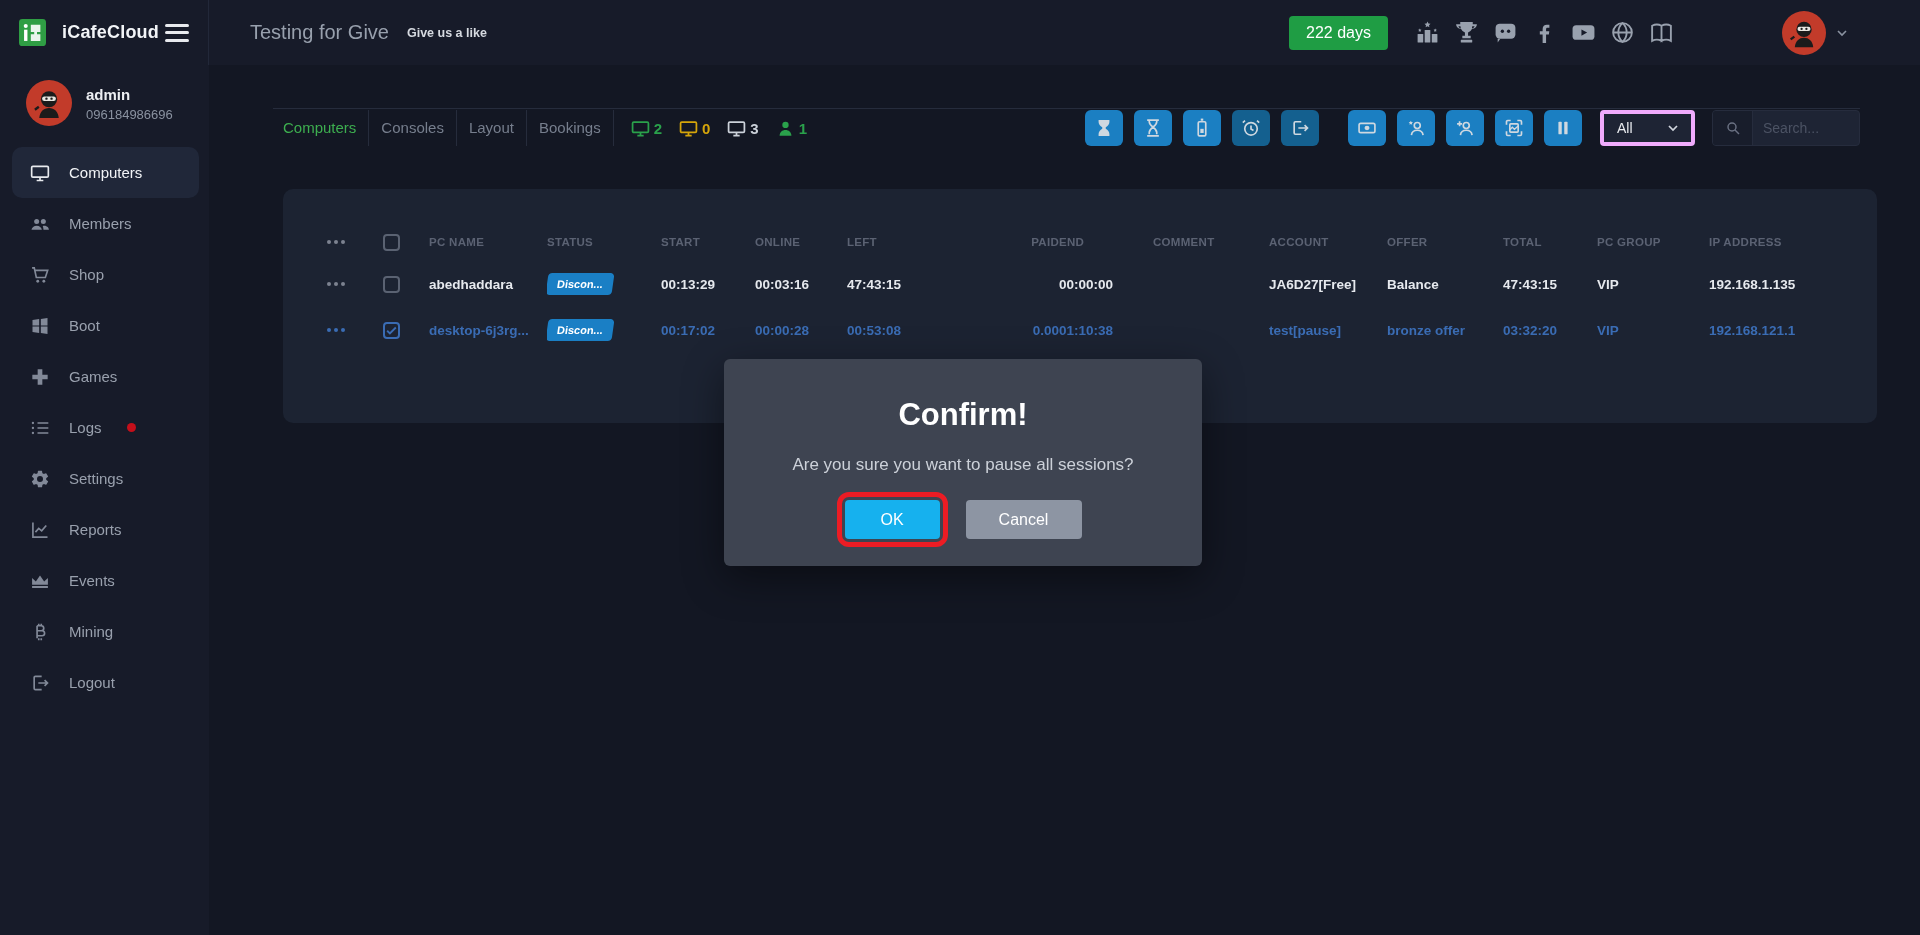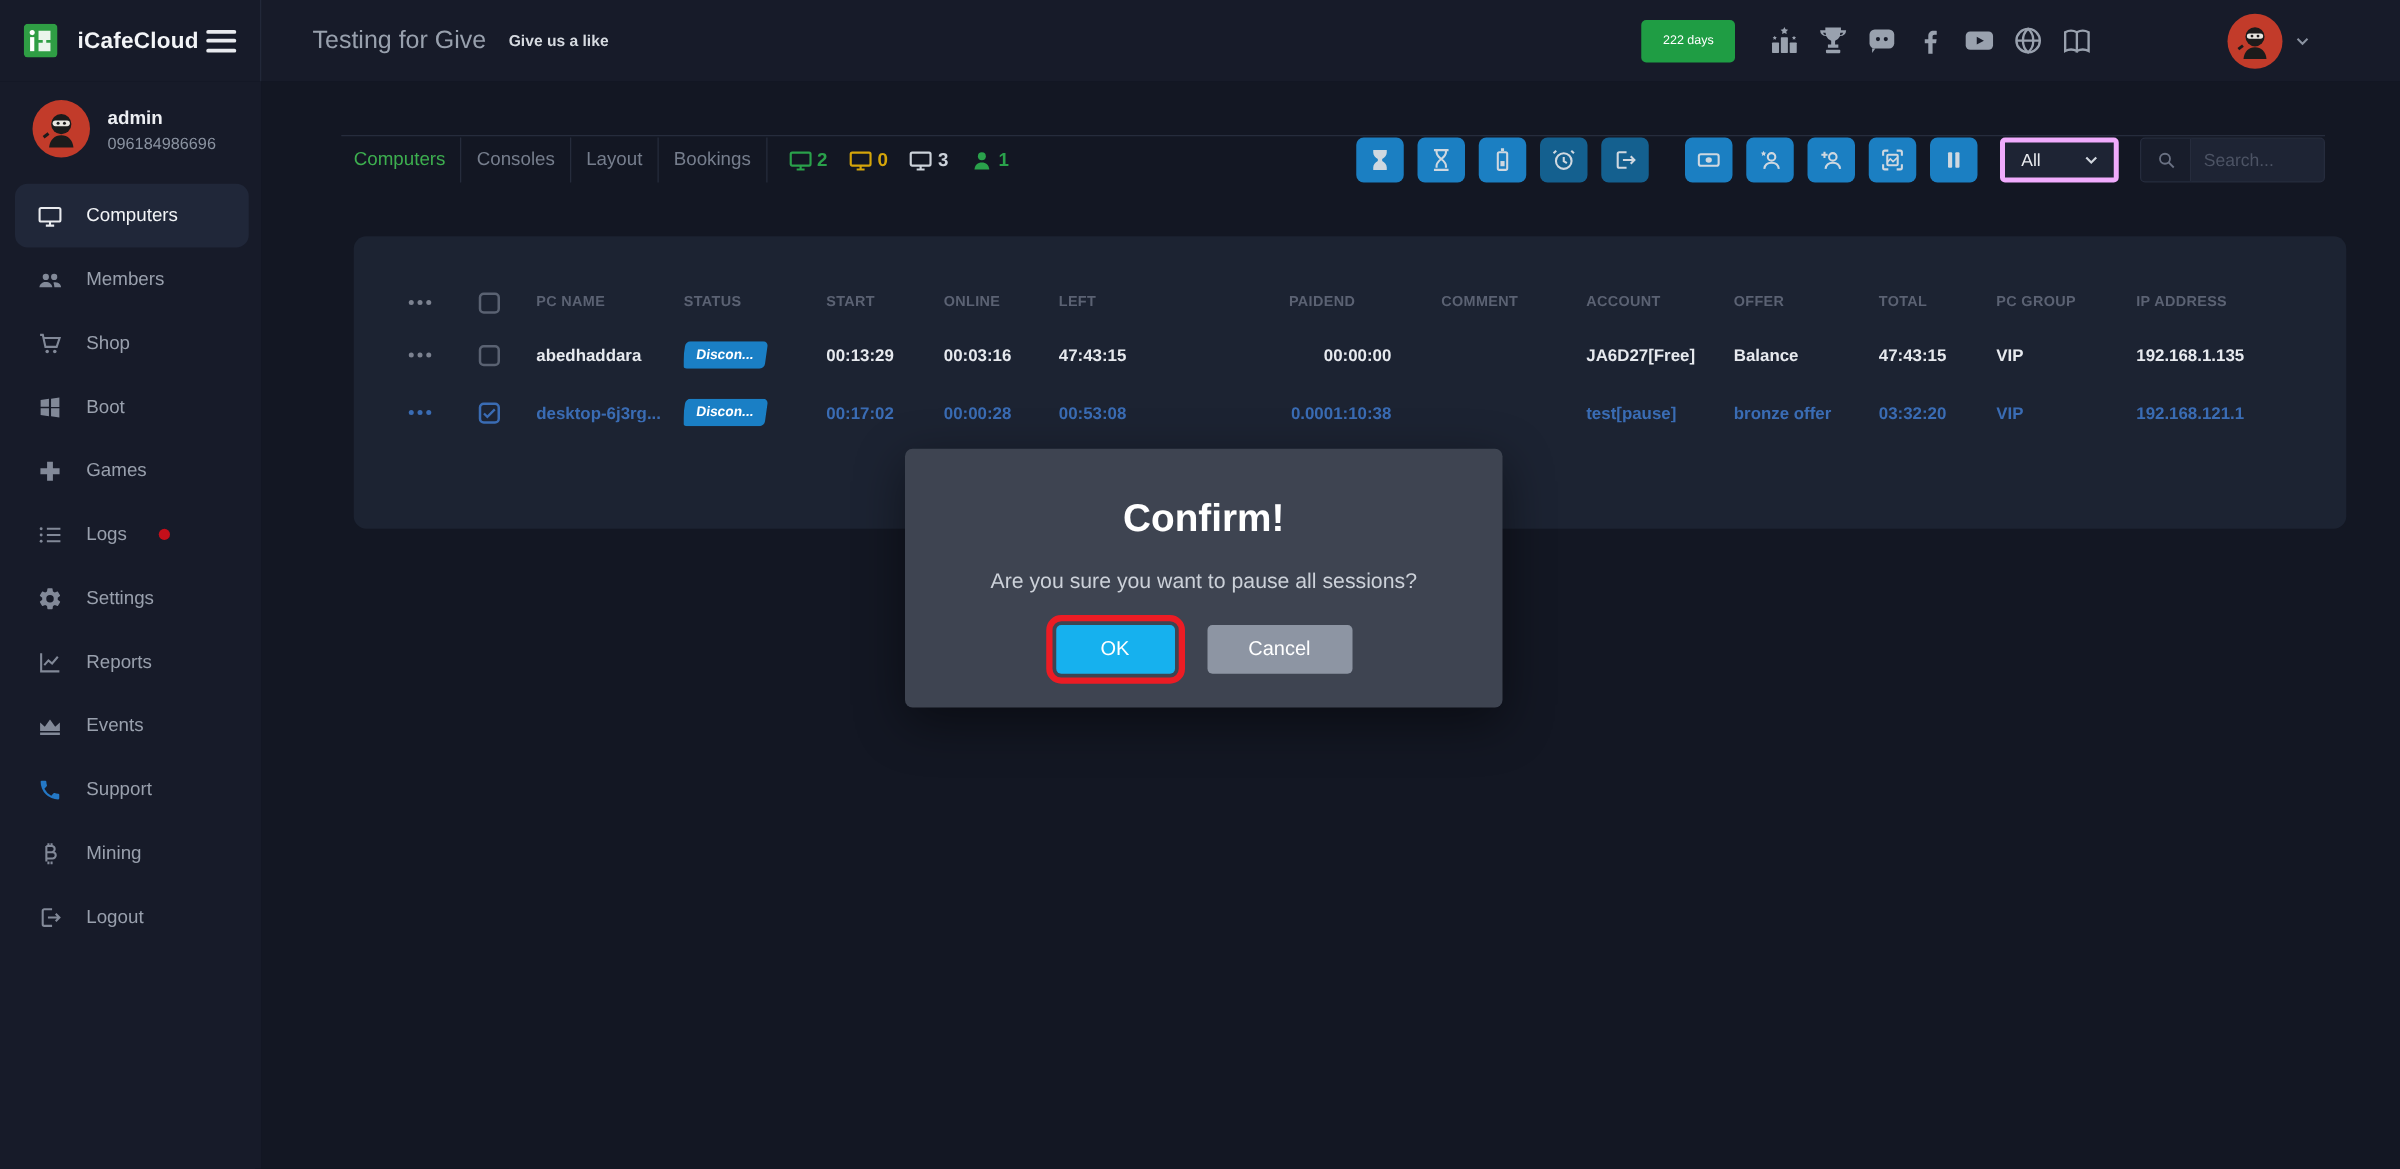--- a/index.html
+++ b/index.html
@@ -23,21 +23,21 @@
   .logo-wrap { display:flex; align-items:center; gap:16px; }
   .logo-mark { width:27px; height:27px; }
   .logo-text { font-size:18px; font-weight:700; color:#f2f4f7; letter-spacing:.2px; }
   .hamburger { width:24px; height:18px; display:flex; flex-direction:column; justify-content:space-between; cursor:pointer; background:none; border:none; }
   .hamburger i { display:block; height:3px; border-radius:2px; background:#e8eaee; }
   .page-title { margin-left:41px; font-size:20px; color:#98a0ad; font-weight:400; }
   .like-label { margin-left:18px; font-size:12.5px; font-weight:700; color:#d6dae0; }
   .header-spacer { flex:1; }
   .days-badge {
     height:34px; padding:0 17px; border-radius:4px; background:#1f9d44;
-    color:#fff; font-size:10px; border:none; cursor:pointer; margin-right:27px;
+    color:#fff; font-size:16px; border:none; cursor:pointer; margin-right:27px;
   }
   .top-icons { display:flex; align-items:center; gap:14px; color:#99a1ae; }
   .top-icons .ticon { width:25px; height:25px; cursor:pointer; }
   .avatar-wrap { display:flex; align-items:center; margin-left:108px; margin-right:70px; cursor:pointer; }
   .avatar {
     width:44px; height:44px; border-radius:50%; background:#c23b2a;
     display:flex; align-items:center; justify-content:center; overflow:hidden;
   }
   .avatar svg { width:34px; height:34px; }
   .chev { width:16px; height:16px; color:#8a92a0; margin-left:8px; }
@@ -307,26 +307,20 @@
           <path d="M3.5 3v17.5H21"></path>
           <path d="M6.5 14.5l4-4.5 3.5 3 5.5-6.5"></path>
         </svg>
       <span>Reports</span>
     </div>
     <div class="nav-item">
       <svg class="nicon" viewBox="0 0 24 24" fill="currentColor">
           <path d="M2.5 8.5l4.5 4 5-7 5 7 4.5-4v8h-19zM2.5 18h19v2.5h-19z"></path>
         </svg>
       <span>Events</span>
-    </div>
-    <div class="nav-item">
-      <svg class="nicon blue" viewBox="0 0 24 24" fill="currentColor">
-          <path d="M6.6 10.8a15 15 0 006.6 6.6l2.2-2.2a1 1 0 011-.25 11 11 0 003.5.56 1 1 0 011 1V20a1 1 0 01-1 1A17 17 0 013 4a1 1 0 011-1h3.5a1 1 0 011 1 11 11 0 00.56 3.5 1 1 0 01-.25 1z"></path>
-        </svg>
-      <span>Support</span>
     </div>
     <div class="nav-item">
       <svg class="nicon" viewBox="0 0 24 24" fill="none" stroke="currentColor" stroke-width="2">
           <path d="M8.5 4.5v15M8.5 4.5h5a3 3 0 010 6h-5M8.5 10.5h6a3 3 0 010 6h-6"></path>
           <path d="M10.5 2v2.5M13.5 2v2.5M10.5 19.5V22M13.5 19.5V22"></path>
         </svg>
       <span>Mining</span>
     </div>
     <div class="nav-item">
       <svg class="nicon" viewBox="0 0 24 24" fill="none" stroke="currentColor" stroke-width="2">

